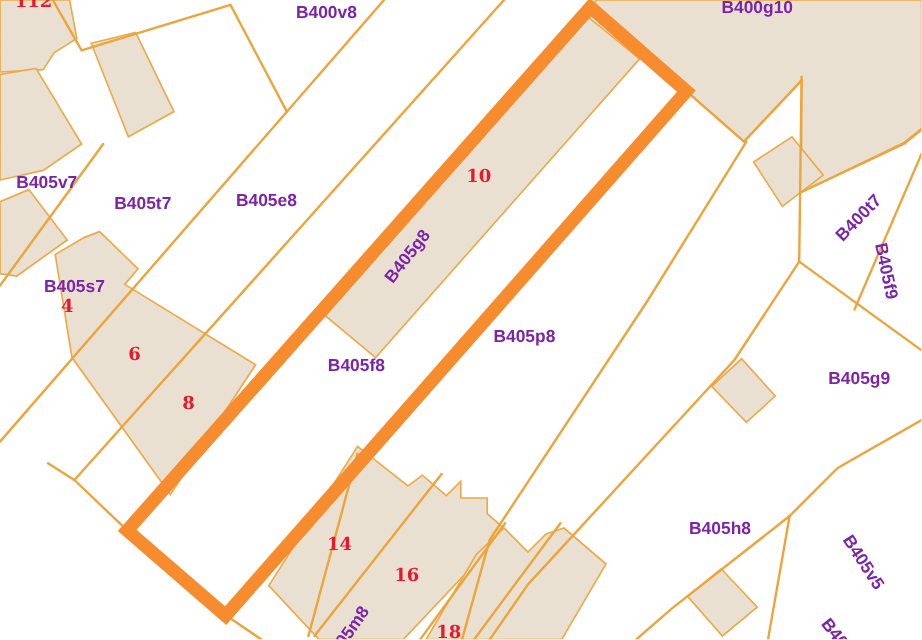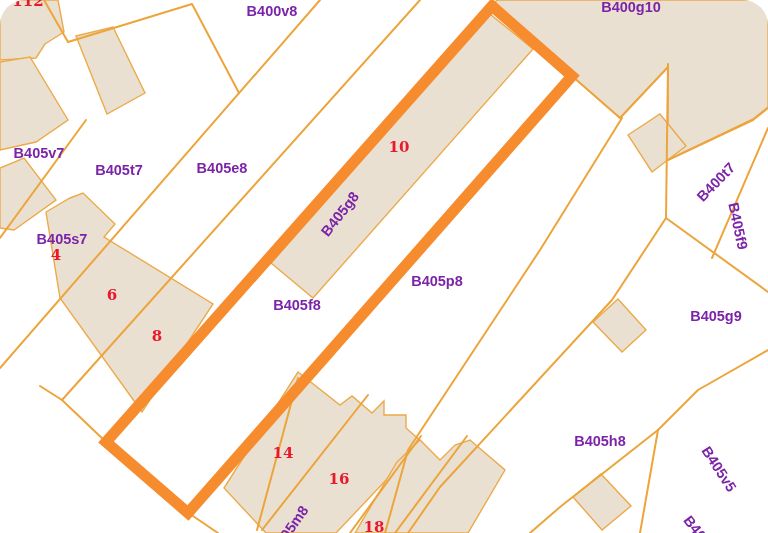--- a/index.html
+++ b/index.html
@@ -1,19 +1,18 @@
 <!DOCTYPE html>
 <html><head>
 <meta charset="utf-8">
 <style>
   html,body{margin:0;padding:0;background:#fff;}
   .map-viewport{
     position:relative;width:768px;height:533px;overflow:hidden;background:#ffffff;
     font-family:"Liberation Sans", sans-serif;
-    border-radius:25px;
   }
   .map-viewport svg{display:block;width:768px;height:533px;}
   text{user-select:none;}
   .parcel-label{font-family:"Liberation Sans", sans-serif;font-weight:bold;}
   .house-number{font-family:"DejaVu Serif", serif;font-weight:bold;}
 </style>
 </head>
 <body>
 
 <div class="map-viewport">

